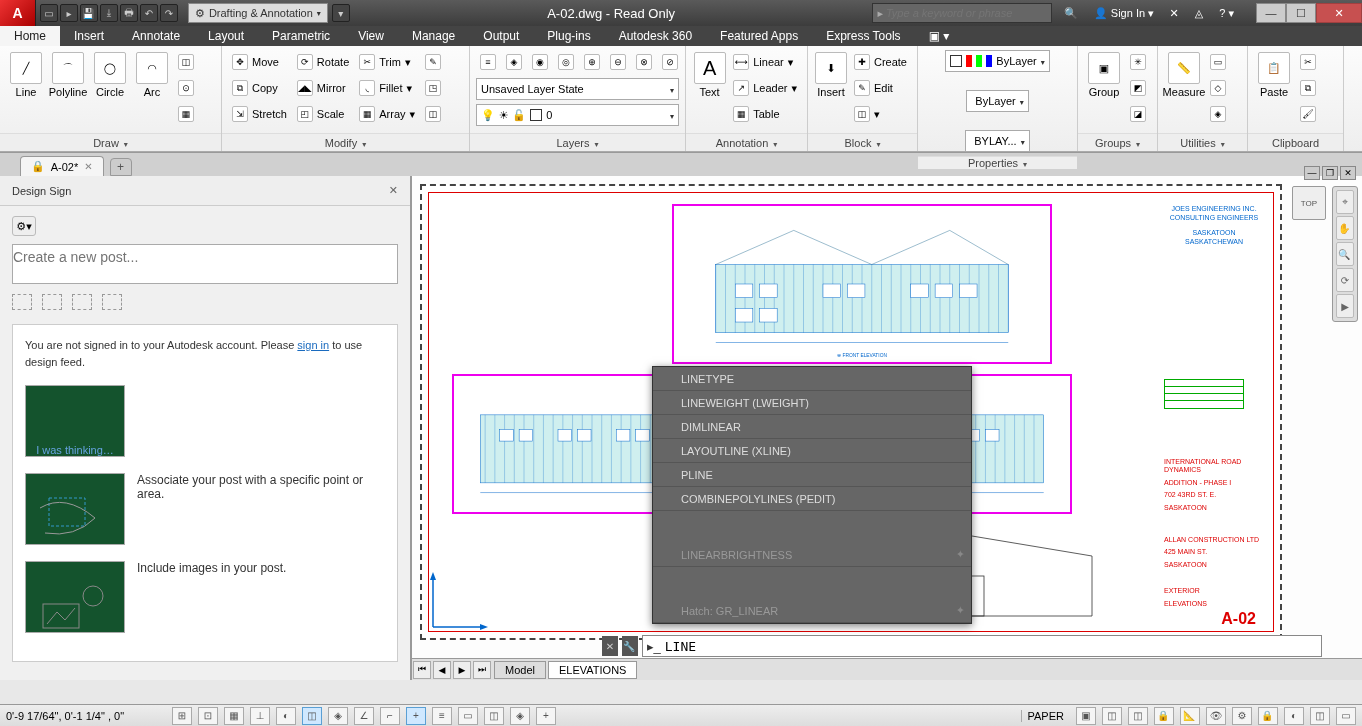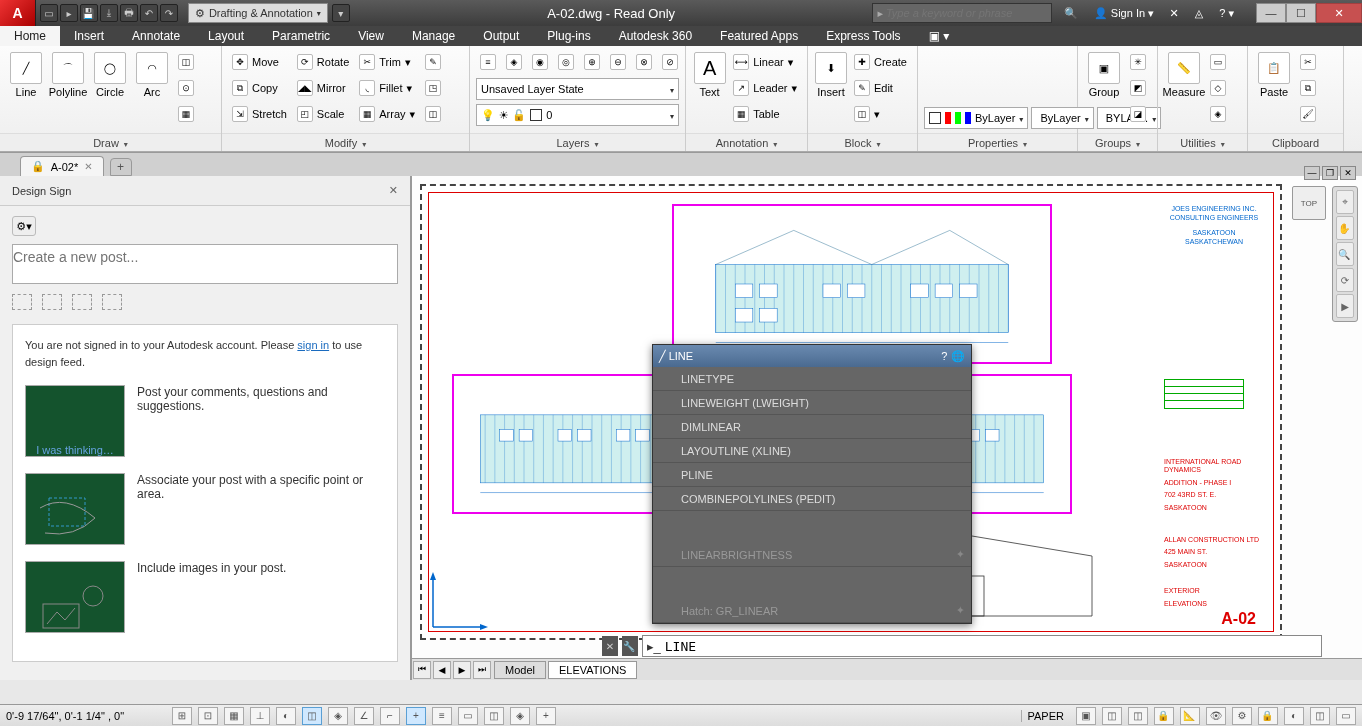--- a/index.html
+++ b/index.html
@@ -352,21 +352,21 @@
         <div class="smallbtn"><div class="ic">◫</div> ▾</div>
       </div>
     </div>
     <div class="panel-title">
         <span>Block</span>
         <span class="dd"></span>
       </div>
   </div>
 
   <div class="panel" style="width:160px">
-    <div class="panel-body" style="flex-direction:row; align-items:flex-end; gap:3px;">
+    <div class="panel-body" style="flex-direction:column; align-items:center; gap:18px;">
       <div class="combo">
           <div class="sw" style="background:#fff"></div>
           <div class="sw" style="background:#f00;border:none;width:6px;height:12px"></div>
           <div class="sw" style="background:#0f0;border:none;width:6px;height:12px"></div>
           <div class="sw" style="background:#00f;border:none;width:6px;height:12px"></div>
           <span>ByLayer</span>
           <span class="caret" style="margin-left:auto"></span>
         </div>
       <div class="combo">
           <span style="flex:1;border-top:1px solid #333;height:0"></span>
@@ -483,21 +483,20 @@
         <div></div>
         <div></div>
         <div></div>
       </div>
       <div class="signinbox">
         <p><span>You are not signed in to your Autodesk account. Please </span><a>sign in</a><span> to use design feed.</span></p>
         <div class="helprow">
           <div class="thumb">
               <span>I was thinking…</span>
             </div>
-          <div class="txt">Post your comments, questions and suggestions.</div>
         </div>
         <div class="helprow">
           <div class="thumb">
             <svg width="80" height="56">
                 <rect x="14" y="10" width="36" height="28" fill="none" stroke="#39c" stroke-dasharray="3 2"></rect>
                 <path d="M5 20 Q30 5 60 30 Q40 50 10 45" fill="none" stroke="#999"></path>
               </svg>
           </div>
           <div class="txt">Associate your post with a specific point or area.</div>
         </div>
@@ -713,27 +712,20 @@
     <div class="viewcube">TOP</div>
     <div class="navbar">
       <div>⌖</div>
       <div>✋</div>
       <div>🔍</div>
       <div>⟳</div>
       <div>▶</div>
     </div>
 
     <div class="ac-popup">
-      <div class="hdr">
-        <span><span class="ic">╱</span> <span>LINE</span></span>
-        <span class="icons">
-            <span>?</span>
-            <span>🌐</span>
-          </span>
-      </div>
       <div id="ac-items">
           <div class="item">
             <span class="ic"></span>
             <span>LINETYPE</span>
           </div>
           <div class="item">
             <span class="ic"></span>
             <span>LINEWEIGHT (LWEIGHT)</span>
           </div>
           <div class="item">

